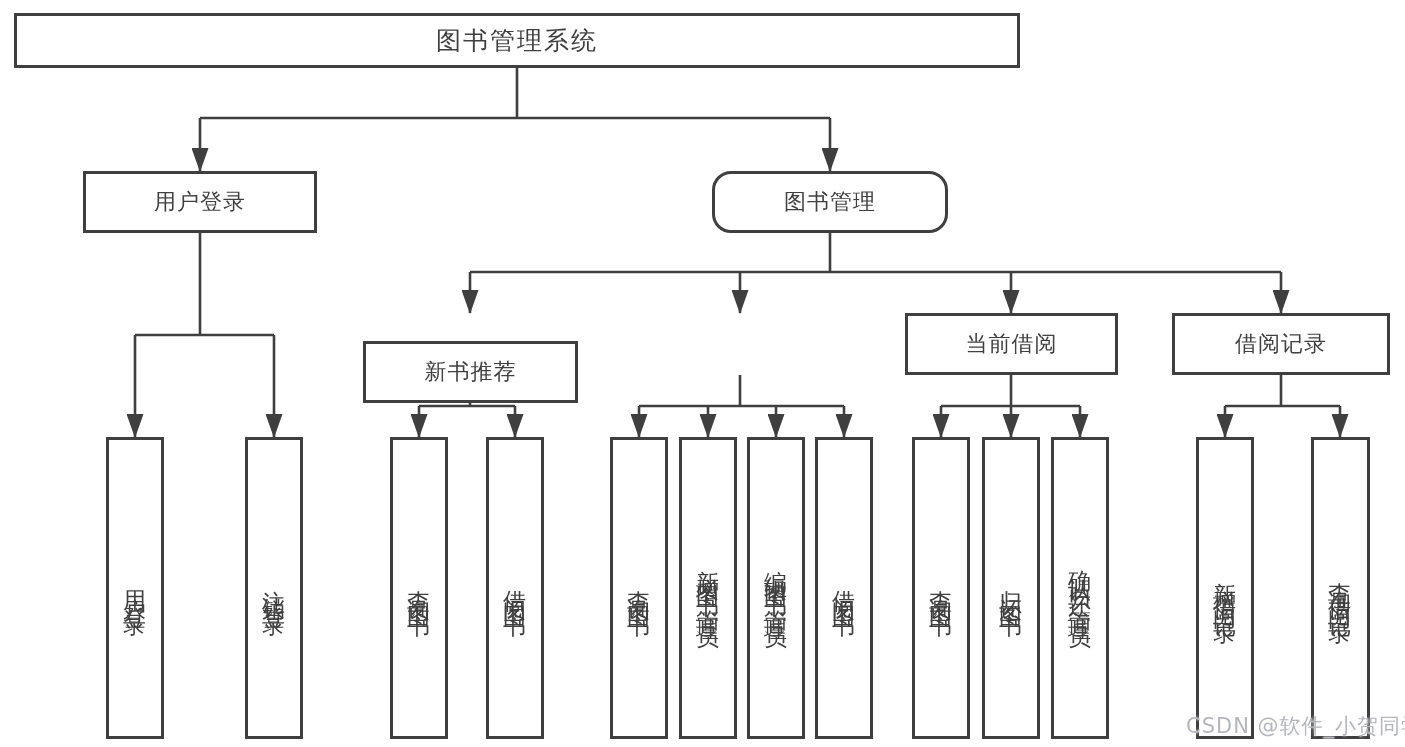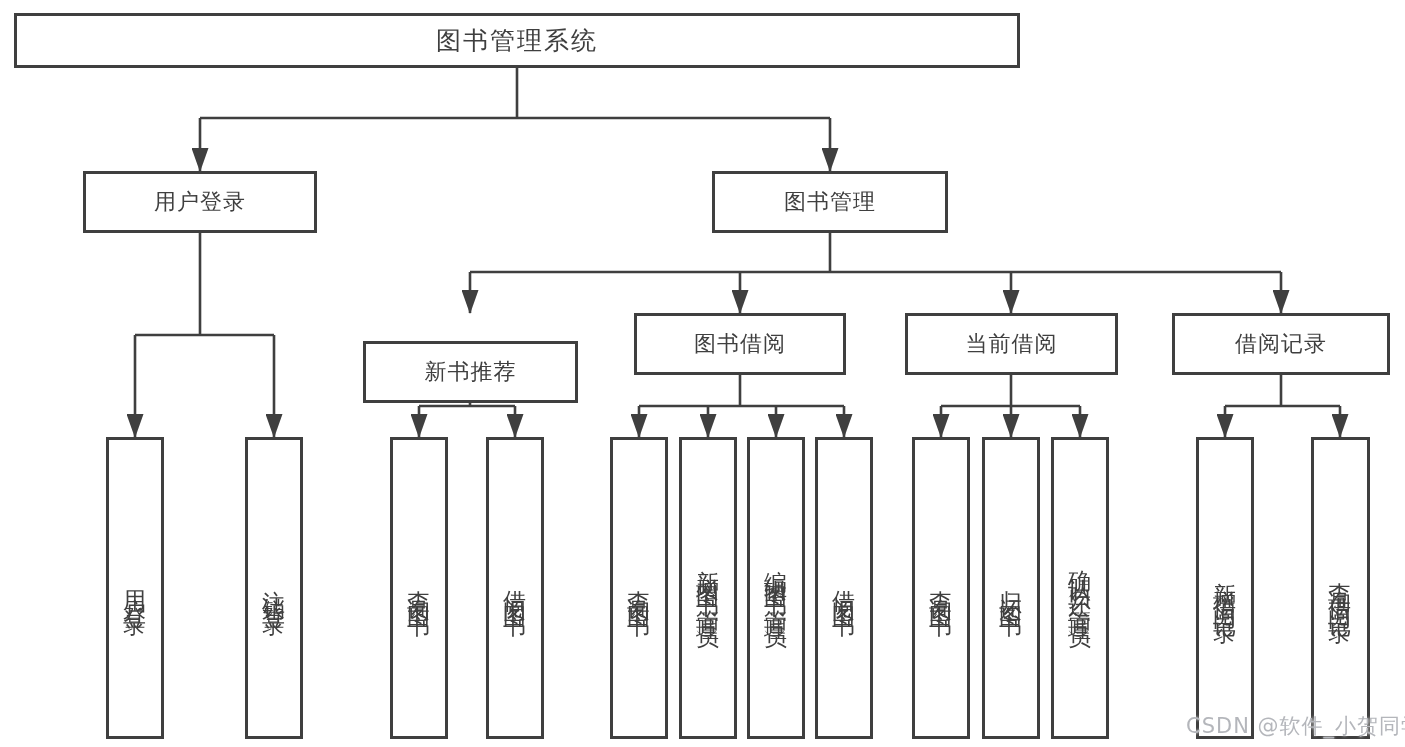--- a/index.html
+++ b/index.html
@@ -74,24 +74,23 @@
       <path d="M1011,406 V437" marker-end="url(#ah)"></path>
       <path d="M1080,406 V437" marker-end="url(#ah)"></path>
       <path d="M1225,406 V437" marker-end="url(#ah)"></path>
       <path d="M1340,406 V437" marker-end="url(#ah)"></path>
     </g>
   </svg>
 
   <div class="box h-box root-box" style="left:14px;top:13px;width:1006px;height:55px;">图书管理系统</div>
 
   <div class="box h-box" style="left:83px;top:171px;width:234px;height:62px;">用户登录</div>
-  <div class="box h-box" style="left:712px;top:171px;width:236px;height:62px;">图书管理</div>
+  <div class="box h-box" style="left:712px;top:171px;width:236px;height:62px;border-radius:19px;">图书管理</div>
 
   <div class="box h-box" style="left:363px;top:313px;width:215px;height:62px;margin-top:28px;">新书推荐</div>
-  <div class="box h-box" style="left:634px;top:313px;width:212px;height:62px;">图书借阅</div>
   <div class="box h-box" style="left:905px;top:313px;width:213px;height:62px;">当前借阅</div>
   <div class="box h-box" style="left:1172px;top:313px;width:218px;height:62px;">借阅记录</div>
 
   <div class="box v-box" style="left:106px;top:437px;width:58px;height:302px;">用户登录</div>
   <div class="box v-box" style="left:245px;top:437px;width:58px;height:302px;">注销登录</div>
 
   <div class="box v-box" style="left:390px;top:437px;width:58px;height:302px;">查询图书</div>
   <div class="box v-box" style="left:486px;top:437px;width:58px;height:302px;">借阅图书</div>
 
   <div class="box v-box" style="left:610px;top:437px;width:58px;height:302px;">查询图书</div>

